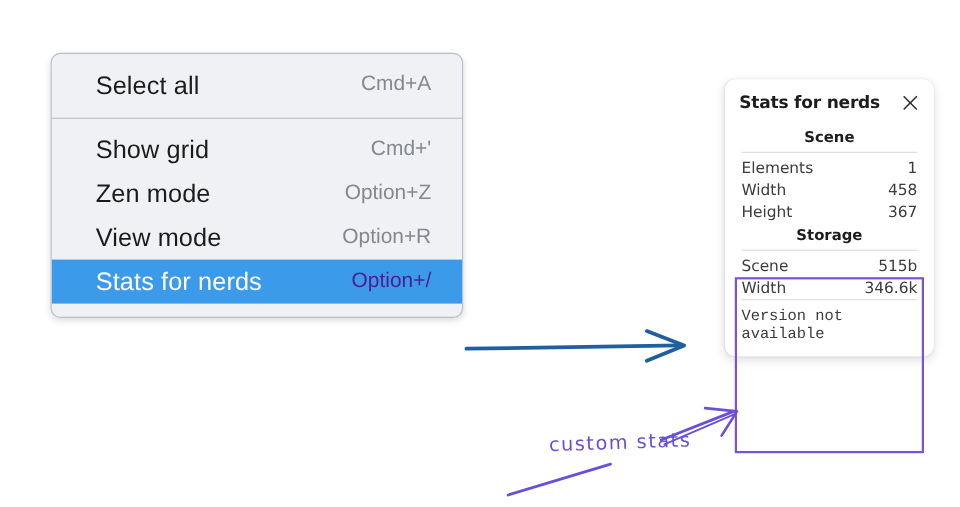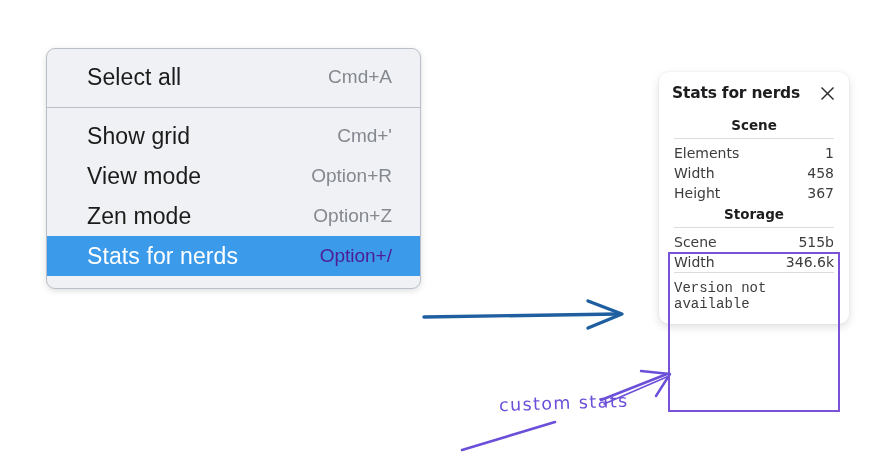--- a/index.html
+++ b/index.html
@@ -173,26 +173,26 @@
   </div>
 
   <div class="menu-divider"></div>
 
   <div class="menu-group group-bottom">
     <div class="menu-item">
       <span class="mi-label">Show grid</span>
       <span class="mi-shortcut">Cmd+'</span>
     </div>
     <div class="menu-item">
+      <span class="mi-label">Zen mode</span>
+      <span class="mi-shortcut">Option+Z</span>
+    </div>
+    <div class="menu-item">
       <span class="mi-label">View mode</span>
       <span class="mi-shortcut">Option+R</span>
-    </div>
-    <div class="menu-item">
-      <span class="mi-label">Zen mode</span>
-      <span class="mi-shortcut">Option+Z</span>
     </div>
     <div class="menu-item selected">
       <span class="mi-label">Stats for nerds</span>
       <span class="mi-shortcut">Option+/</span>
     </div>
   </div>
 
 </div>
 
 <div id="stats-panel">

